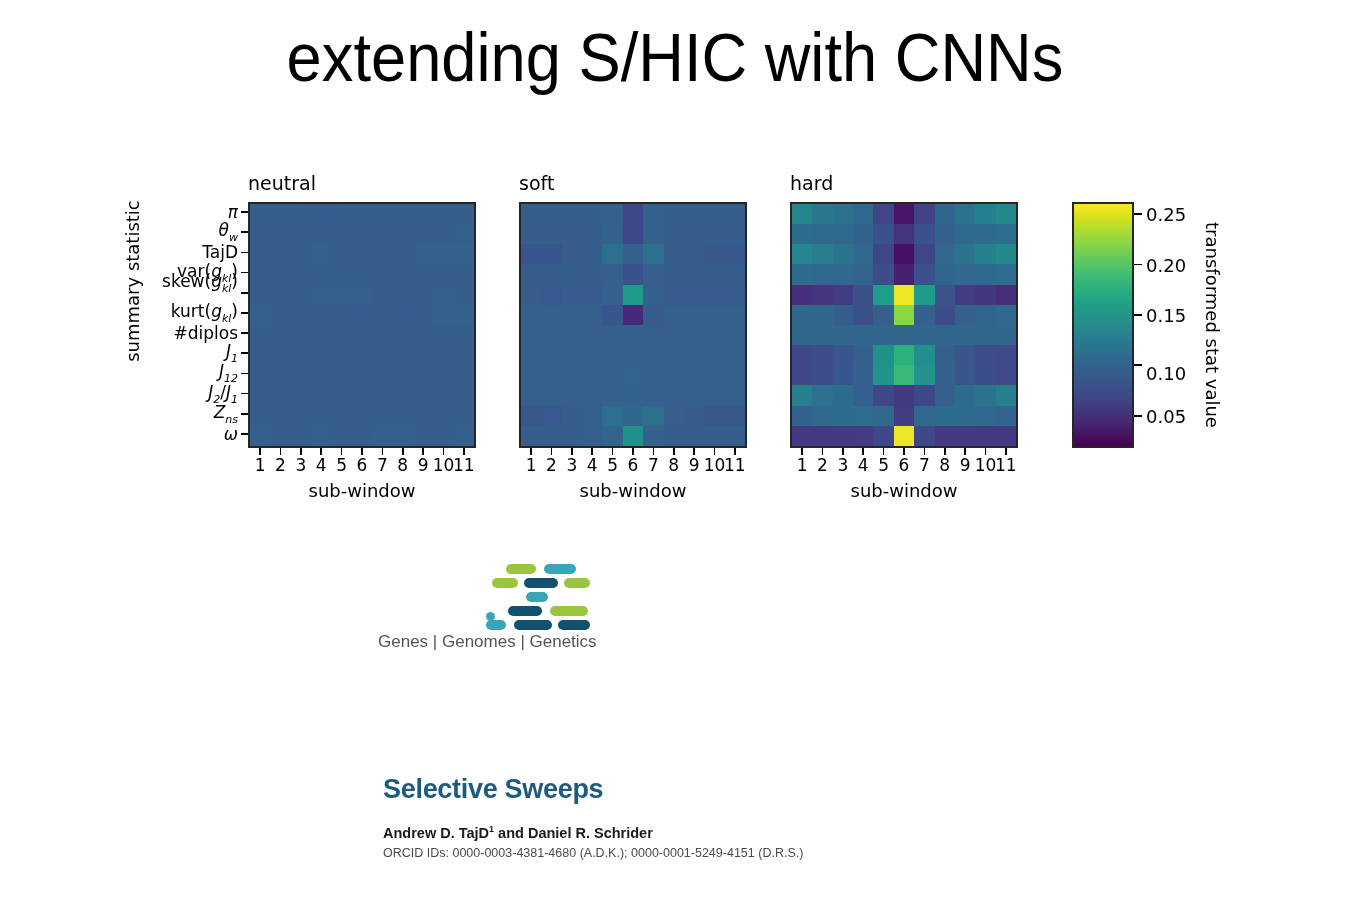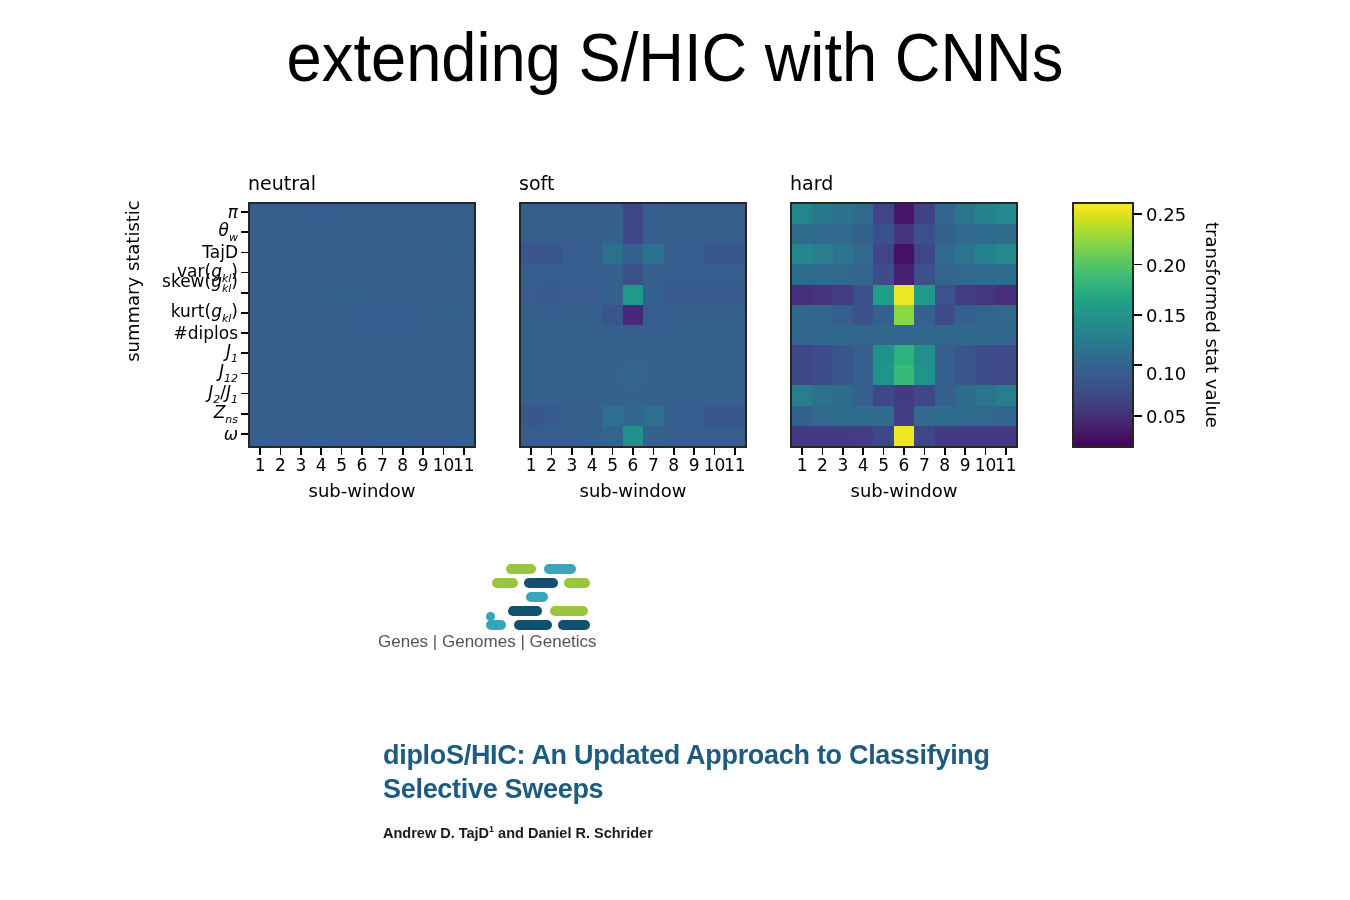--- a/index.html
+++ b/index.html
@@ -767,19 +767,20 @@
       <div class="g3bar" style="left: 58px; top: 42px; width: 38px; background: rgb(154, 198, 63);"></div>
       <div class="g3bar" style="left: -6px; top: 56px; width: 20px; background: rgb(58, 165, 184);"></div>
       <div class="g3bar" style="left: 22px; top: 56px; width: 38px; background: rgb(18, 80, 111);"></div>
       <div class="g3bar" style="left: 66px; top: 56px; width: 32px; background: rgb(18, 80, 111);"></div>
     </div>
   <div id="g3-tagline">Genes | Genomes | Genetics</div>
 </div>
 
 <div id="paper">
   <div id="paper-title">
-    <span>diploS/HIC: An Updated Approach to Classifying</span><br>
+    <br>
     <span>Selective Sweeps</span>
   </div>
   <div id="paper-authors">
     <span>Andrew D. TajD</span><sup>1</sup><span> and Daniel R. Schrider</span>
   </div>
+  <div id="paper-orcid">ORCID IDs: 0000-0003-4381-4680 (A.D.K.); 0000-0001-5249-4151 (D.R.S.)</div>
 </div>
 
 </body></html>

